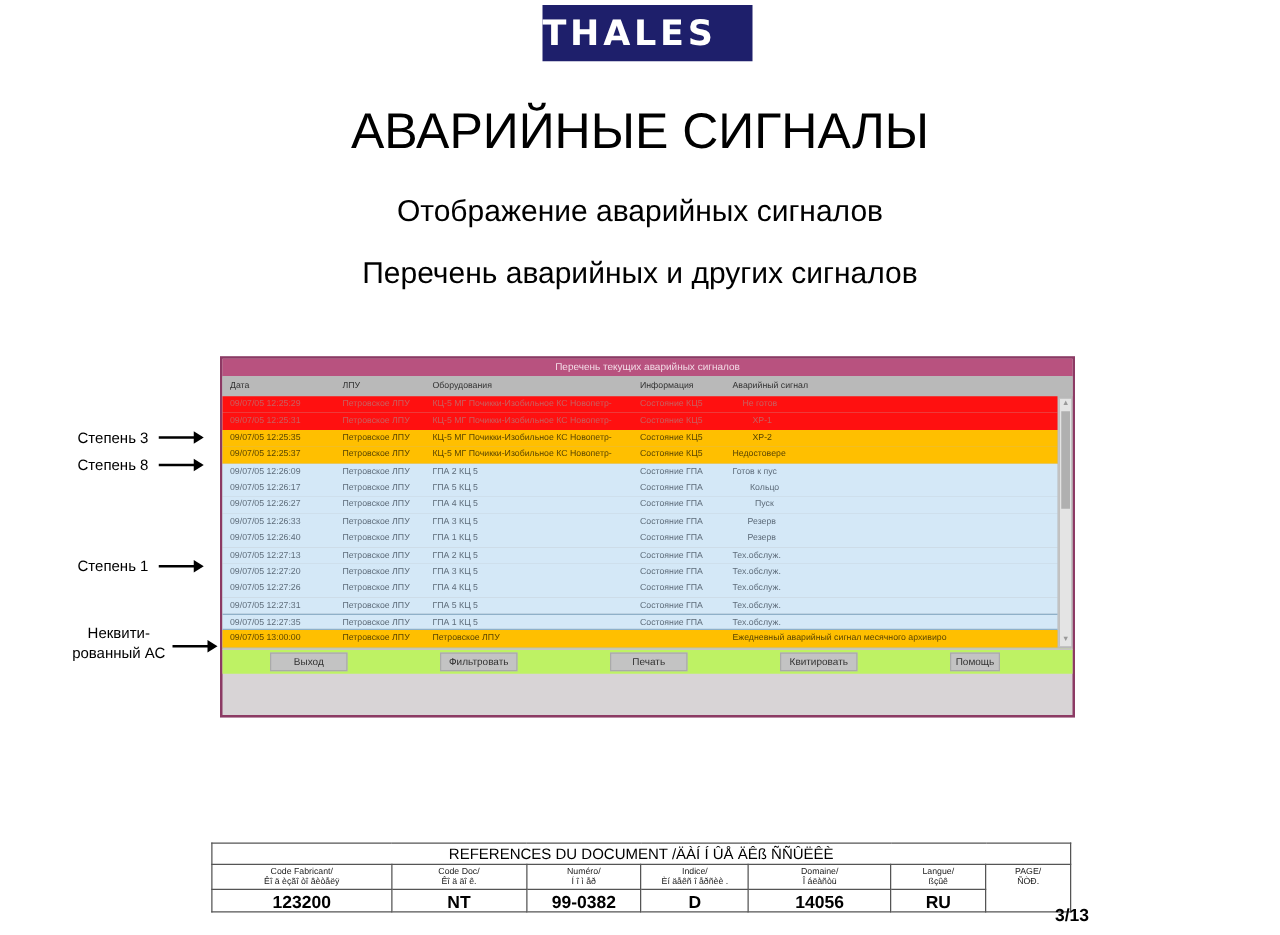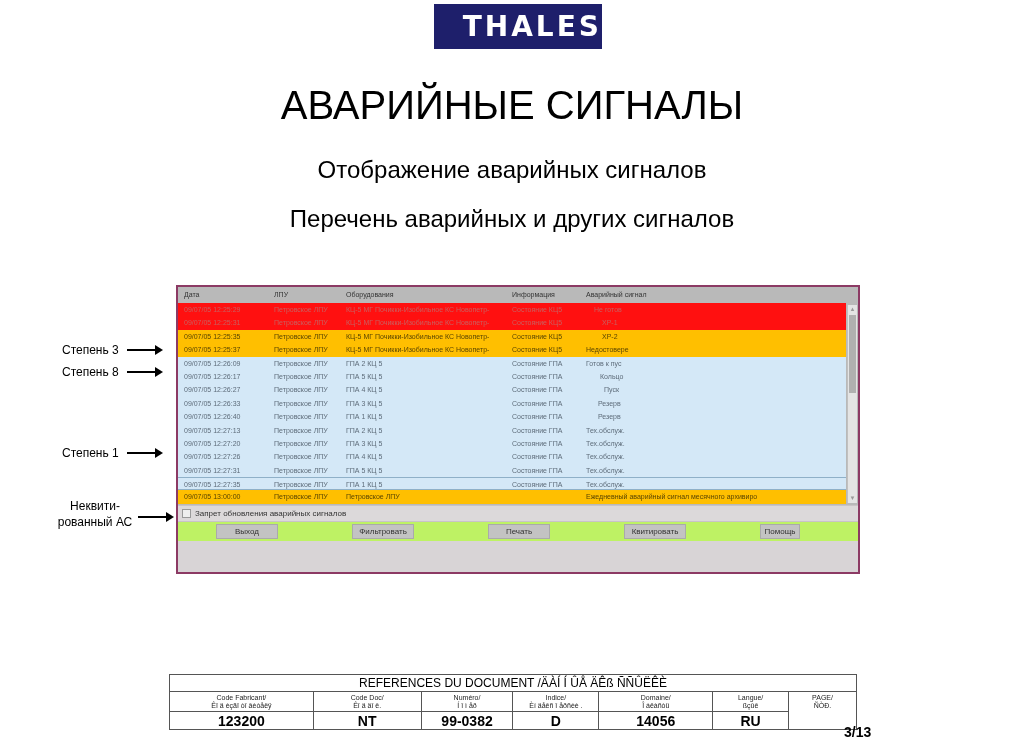--- a/index.html
+++ b/index.html
@@ -1,21 +1,21 @@
 <!DOCTYPE html>
 <html><head>
 <meta charset="utf-8">
 <style>
   * { box-sizing: border-box; margin: 0; padding: 0; }
   html, body { width: 1024px; height: 748px; background: #ffffff; overflow: hidden; }
   body { position: relative; font-family: "Liberation Sans", sans-serif; color: #000; }
 
   .logo {
     position: absolute; left: 434px; top: 4px; width: 168px; height: 45px;
-    background: #1e1f6b; display: flex; align-items: center; justify-content: flex-end;
+    background: #1e1f6b; display: flex; align-items: center; justify-content: flex-start;
   }
   .logo span {
     color: #ffffff; font-family: "DejaVu Sans", sans-serif; font-weight: bold;
     font-size: 28px; letter-spacing: 3px;
   }
 
   .title {
     position: absolute; left: 0; width: 1024px; top: 82px; text-align: center;
     font-size: 40px; line-height: 46px;
   }
@@ -139,20 +139,21 @@
   <span>Степень 1</span>
   <span class="arrow"></span>
 </div>
 <div class="callout-multi" style="left:50px; top:498px; width:90px;">
   <div>Неквити-</div>
   <div>рованный АС</div>
 </div>
 <div class="callout-arrow-abs" style="left:138px; top:516px; width:34px;"></div>
 
 <div class="win">
+  <div class="win-title">Перечень текущих аварийных сигналов</div>
   <div class="table-wrap">
     <div class="thead">
       <div class="col-date">Дата</div>
       <div class="col-lpu">ЛПУ</div>
       <div class="col-eq">Оборудования</div>
       <div class="col-info">Информация</div>
       <div class="col-sig">Аварийный сигнал</div>
     </div>
     <div class="rows">
       <div class="row sev3">
@@ -259,24 +260,20 @@
         <div class="col-eq">Петровское ЛПУ</div>
         <div class="col-info"></div>
         <div class="col-sig c-sig">Ежедневный аварийный сигнал месячного архивиро</div>
       </div>
     </div>
     <div class="scrollbar">
       <div class="scroll-up">▲</div>
       <div class="scroll-thumb"></div>
       <div class="scroll-down">▼</div>
     </div>
-  </div>
-  <div class="chk-row">
-    <span class="chk"></span>
-    <span>Запрет обновления аварийных сигналов</span>
   </div>
   <div class="btn-row">
     <div class="btn" style="left:38px; width:62px;">Выход</div>
     <div class="btn" style="left:174px; width:62px;">Фильтровать</div>
     <div class="btn" style="left:310px; width:62px;">Печать</div>
     <div class="btn" style="left:446px; width:62px;">Квитировать</div>
     <div class="btn" style="left:582px; width:40px;">Помощь</div>
   </div>
 </div>
 

